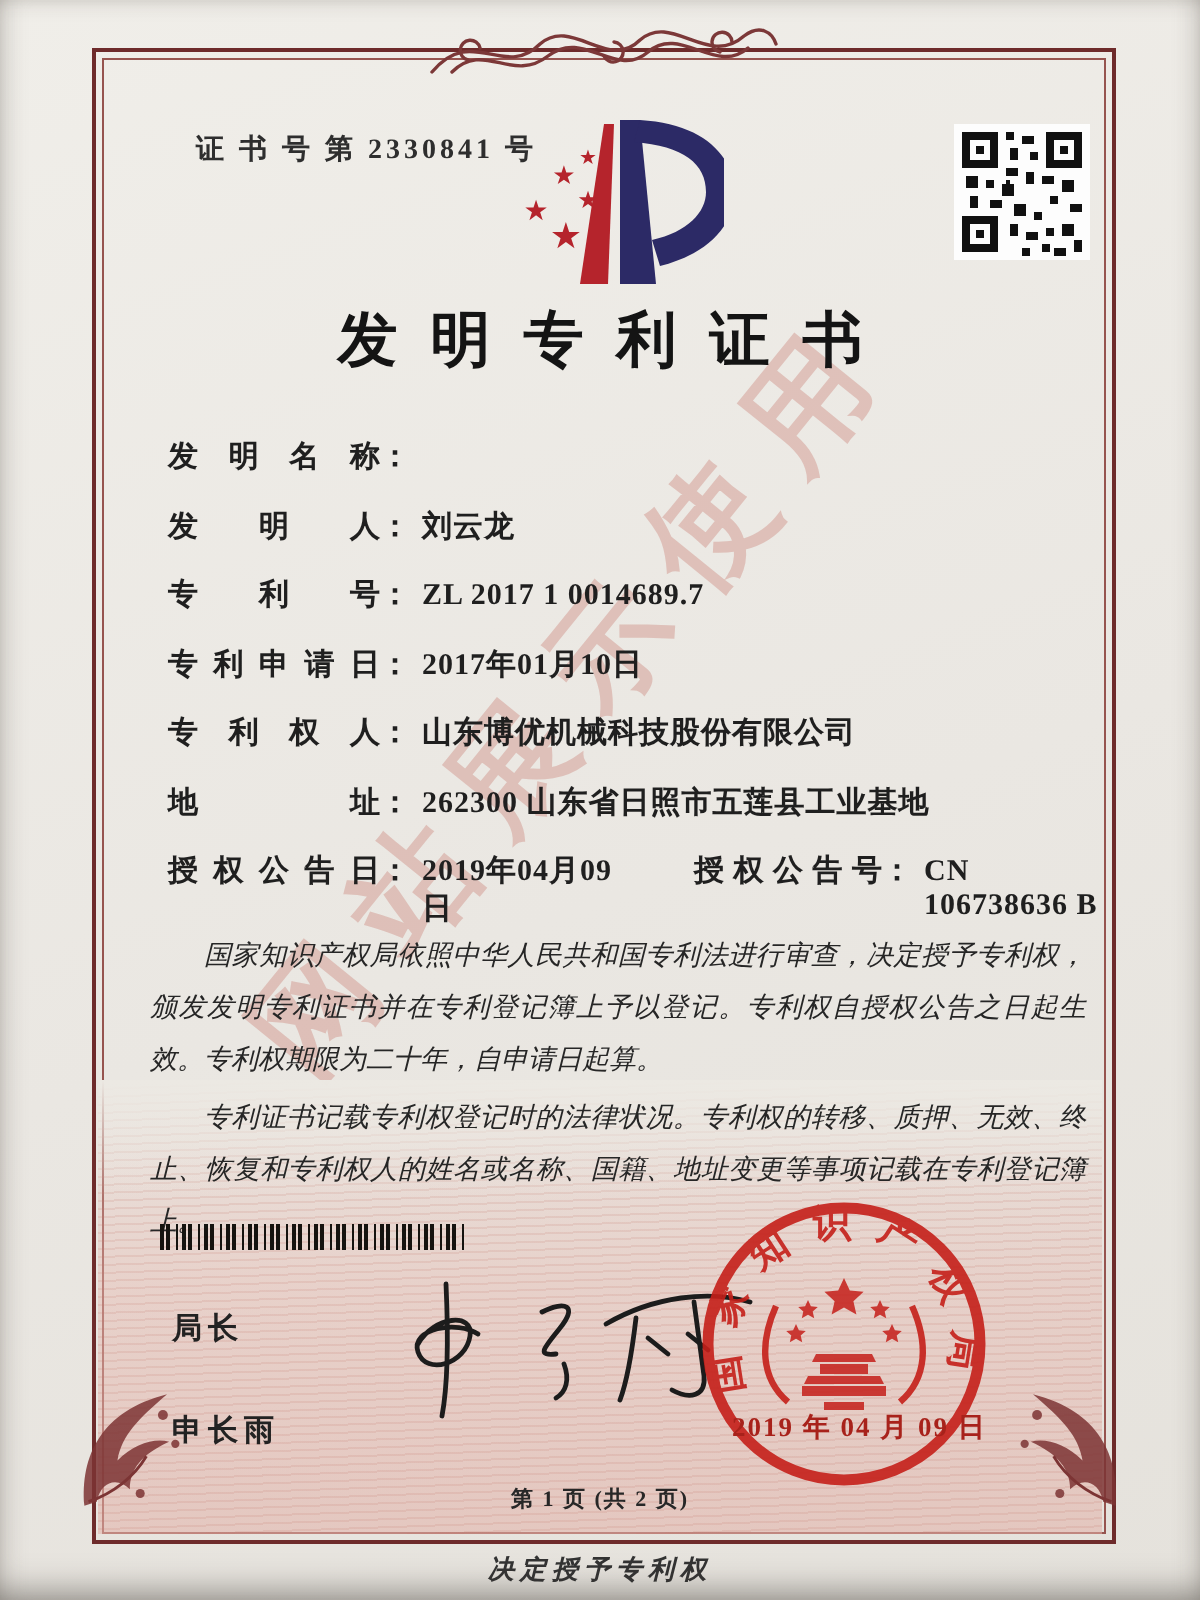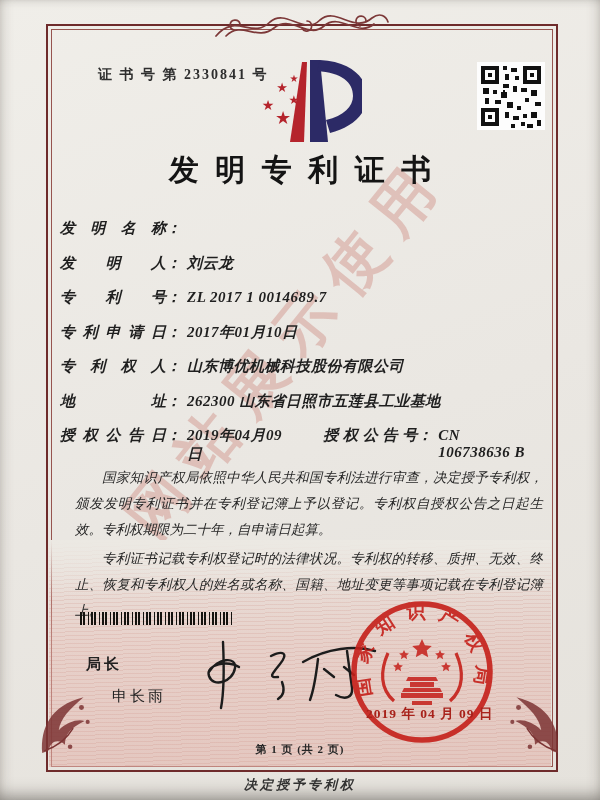--- a/index.html
+++ b/index.html
@@ -17,34 +17,34 @@
           repeating-linear-gradient(178deg, rgba(196,118,106,.16) 0 1px, rgba(255,255,255,0) 1px 4px),
           linear-gradient(180deg, rgba(236,206,199,.06) 0%, rgba(230,184,175,.45) 45%, rgba(226,176,167,.55) 100%);}
   .watermark{position:absolute;left:0px;top:305px;width:580px;text-align:center;
         font-size:60px;letter-spacing:18px;font-weight:700;color:rgba(205,137,127,.42);
         transform:rotate(-51deg);transform-origin:290px 45px;white-space:nowrap;pointer-events:none;}
   .cert-no{position:absolute;left:98px;top:66px;font-size:14px;color:#2e2e2e;letter-spacing:2px;font-weight:600;}
   .logo{position:absolute;left:250px;top:54px;width:112px;height:94px;}
   .qr{position:absolute;left:477px;top:62px;width:68px;height:68px;background:#fdfdfd;}
   .title{position:absolute;left:0;top:150px;width:600px;text-align:center;
         font-size:30px;font-weight:700;color:#141414;letter-spacing:.55em;text-indent:.55em;}
-  .fields{position:absolute;left:60px;top:219px;width:470px;font-size:15px;color:#1f1f1f;font-style:italic;}
+  .fields{position:absolute;left:84px;top:219px;width:470px;font-size:15px;color:#1f1f1f;}
   .frow{display:flex;align-items:baseline;margin-bottom:15.5px;font-weight:600;}
   .flabel{display:inline-block;width:106px;text-align:justify;text-align-last:justify;flex:none;}
   .fcolon{flex:none;margin-right:6px;}
   .fvalue{letter-spacing:.5px;}
   .frow.double .pair2{margin-left:36px;display:flex;align-items:baseline;}
   .frow.double .pair2 .flabel{width:94px;}
   .paras{position:absolute;left:72px;top:462px;width:474px;font-size:13.5px;line-height:1.92;
         color:#262626;text-align:justify;font-style:italic;font-weight:500;}
   .paras p{margin:3px;text-indent:2em;}
   .barcode{position:absolute;left:80px;top:612px;width:153px;height:13px;
         background:repeating-linear-gradient(90deg,#15130f 0 2px,transparent 2px 3px,#15130f 3px 5px,transparent 5px 8px,#15130f 8px 9px,transparent 9px 11px);}
   .issuer-title{position:absolute;left:86px;top:655px;font-size:15px;font-weight:700;color:#222;letter-spacing:3px;}
-  .issuer-name{position:absolute;left:86px;top:687px;font-size:15px;font-weight:400;color:#222;letter-spacing:3px;margin-left:26px;}
+  .issuer-name{position:absolute;left:86px;top:706px;font-size:15px;font-weight:700;color:#222;letter-spacing:3px;}
   .signature{position:absolute;left:185px;top:636px;width:215px;height:80px;}
   .seal{position:absolute;left:347px;top:597px;width:150px;height:150px;opacity:.9;}
   .seal-date{position:absolute;left:366px;top:705px;font-size:13.5px;font-weight:700;color:#a8221b;letter-spacing:1px;}
   .page-no{position:absolute;left:0;top:742px;width:600px;text-align:center;font-size:11px;color:#272727;font-weight:600;letter-spacing:1px;}
   .back-note{position:absolute;left:0;top:776px;width:600px;text-align:center;font-size:13px;color:#333;
         letter-spacing:3px;font-style:italic;font-weight:600;}
   .flourish-top{position:absolute;left:212px;top:6px;width:180px;height:40px;}
   .flourish-bl{position:absolute;left:36px;top:690px;width:62px;height:68px;}
   .flourish-br{position:absolute;left:502px;top:690px;width:62px;height:68px;transform:scaleX(-1);}
 </style>

